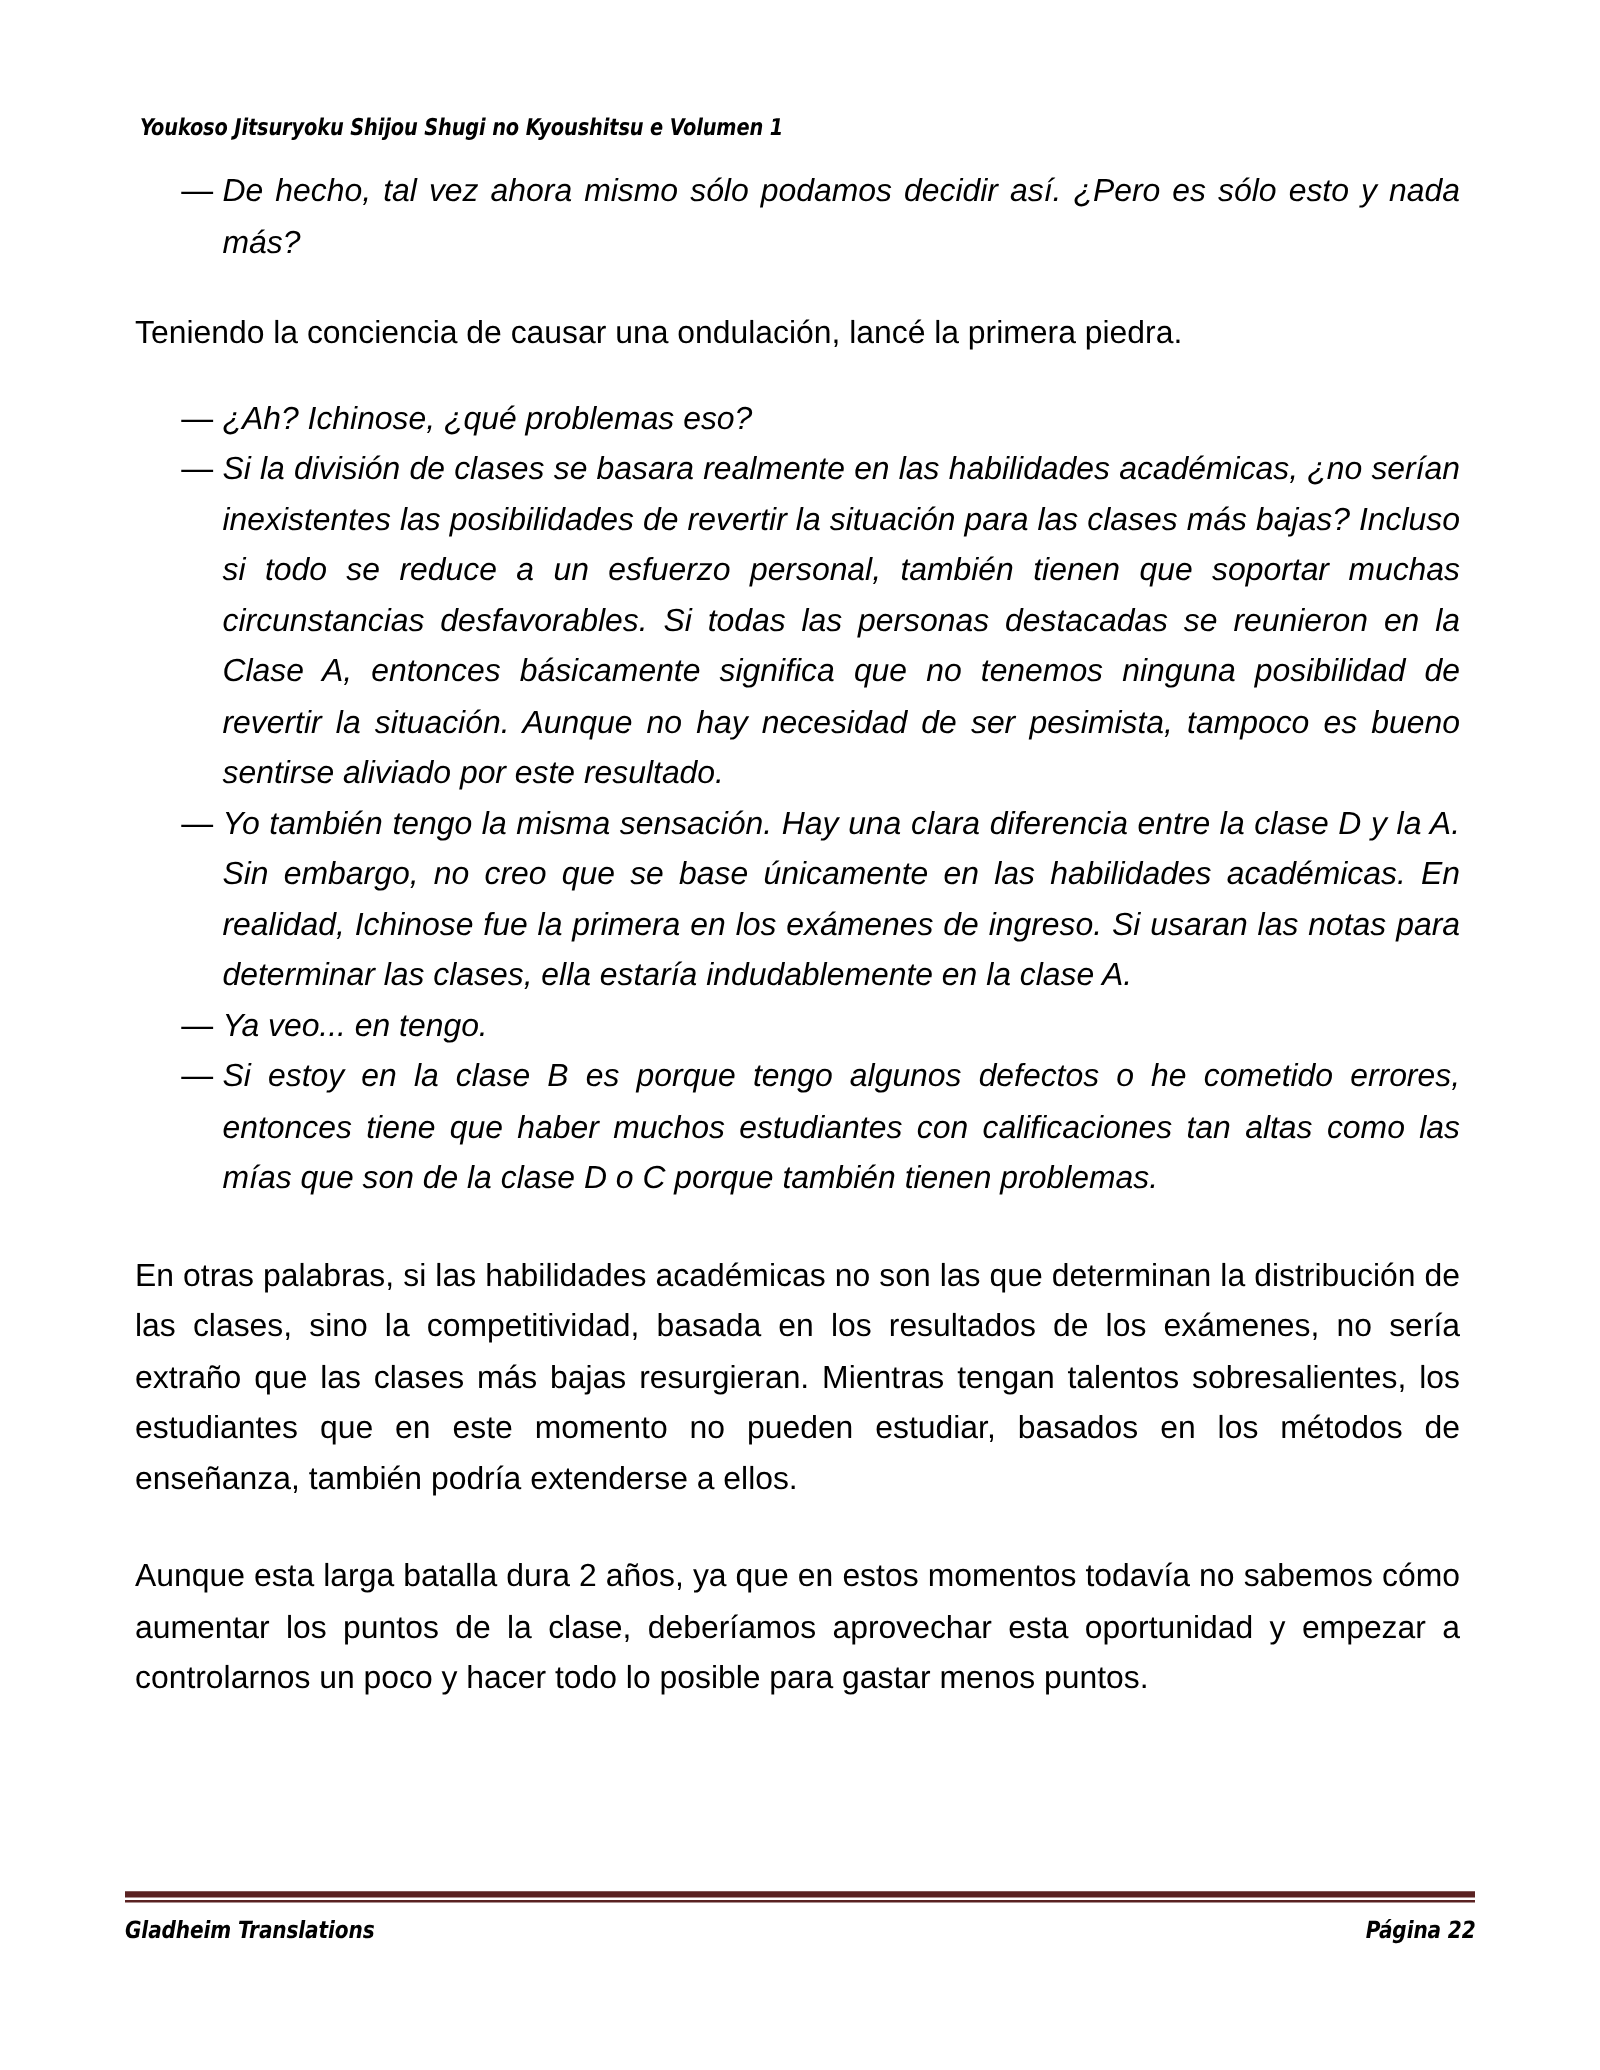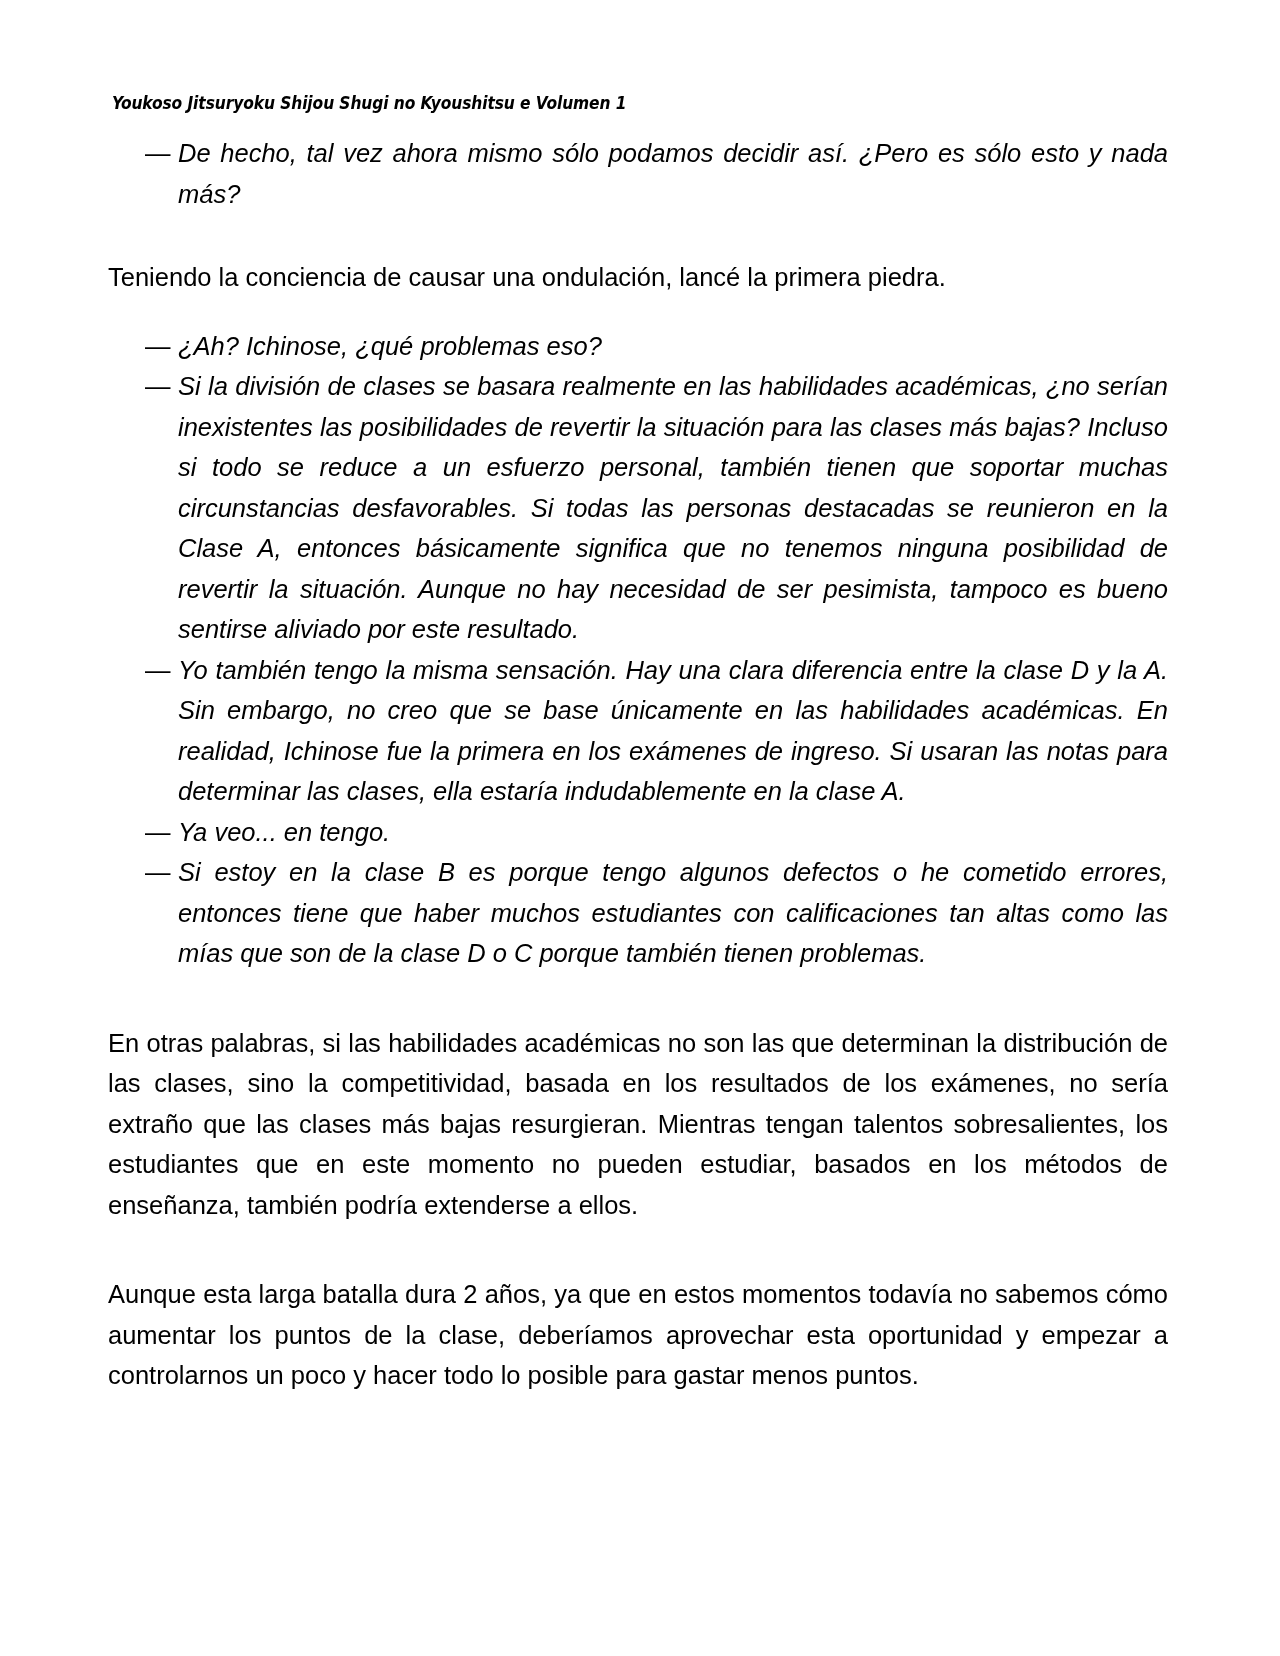--- a/index.html
+++ b/index.html
@@ -49,21 +49,21 @@
 
   
   .content {
     position: absolute;
     left: 108px;
     top: 133px;
     width: 1060px;
   }
 
   p.para {
-    margin: 15px 0 0 0;
+    margin: 4px 0 0 0;
     font-size: 25.5px;
     line-height: 40.5px;
     text-align: justify;
     text-justify: inter-word;
     -webkit-hyphens: none;
     hyphens: none;
     word-spacing: 0px;
   }
   .gap-md { height: 28px; }
   .gap-lg { height: 34px; }
@@ -206,14 +206,24 @@
     </p>
 
     <div class="gap-lg"></div>
 
     <p class="para">
       <span class="ptext">Aunque esta larga batalla dura 2 años, ya que en estos momentos todavía no sabemos cómo aumentar los puntos de la clase, deberíamos aprovechar esta oportunidad y empezar a controlarnos un poco y hacer todo lo posible para gastar menos puntos.</span>
     </p>
 
   </div>
 
+  <div class="doc-footer">
+    <div class="footer-rule">
+      <div class="bar-thick"></div>
+      <div class="bar-thin"></div>
+    </div>
+    <div class="footer-row">
+      <span class="footer-text footer-left">Gladheim Translations</span>
+      <span class="footer-text footer-right">Página 22</span>
+    </div>
+  </div>
 
 </div>
 
 </body></html>

